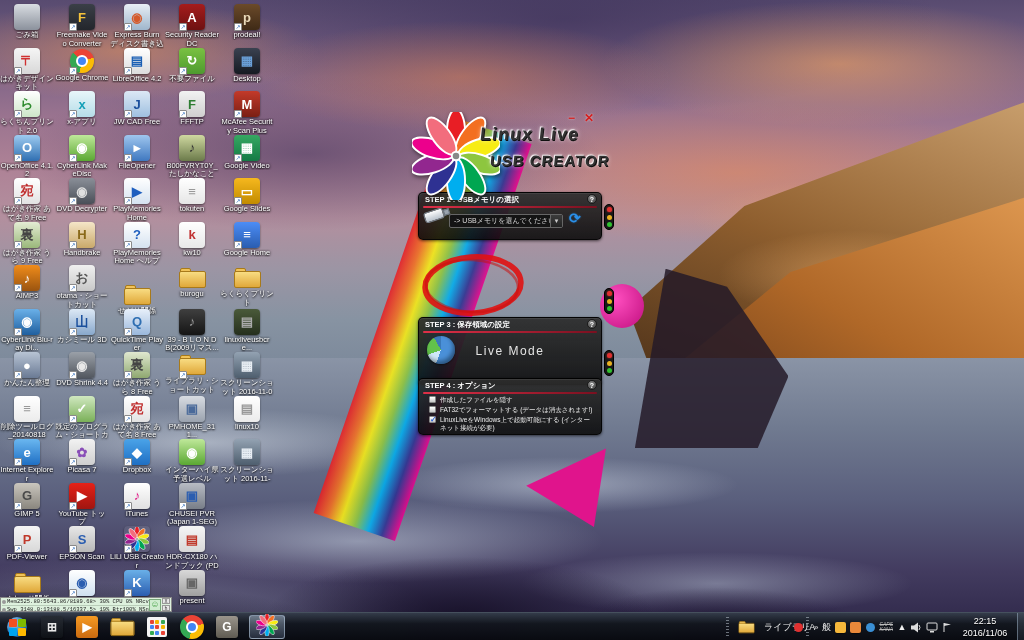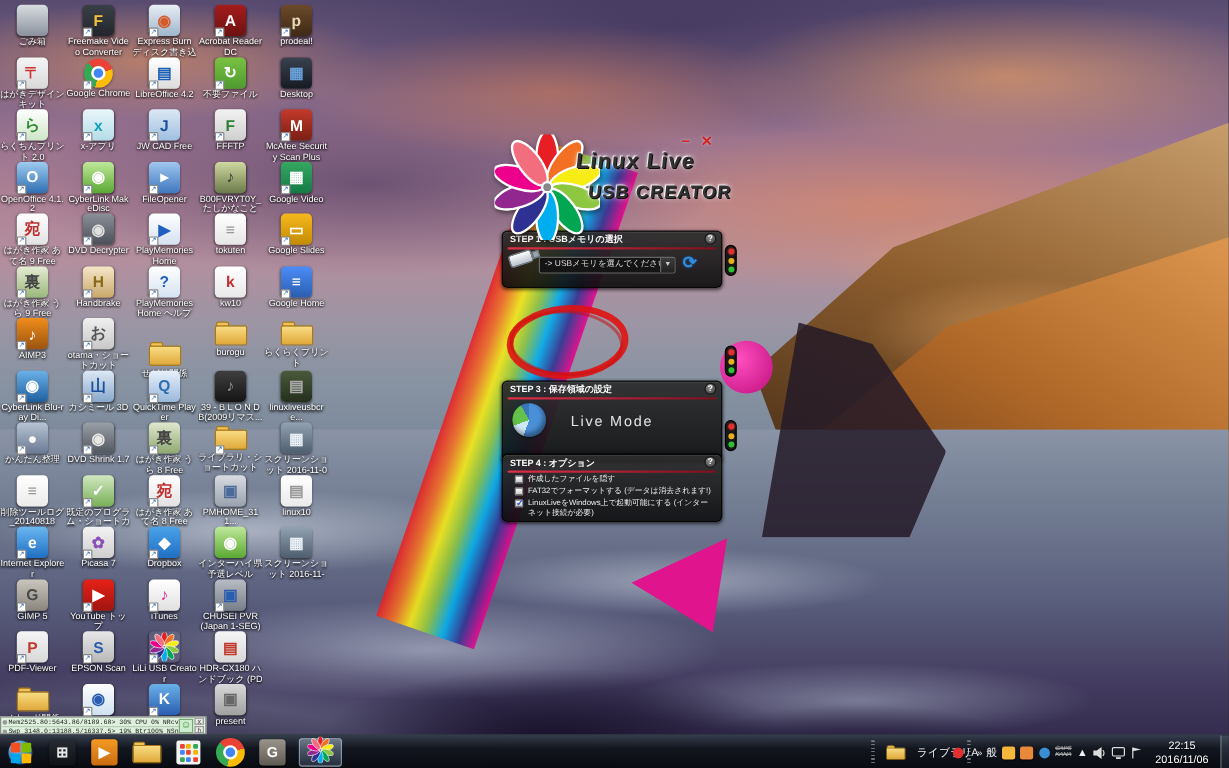--- a/index.html
+++ b/index.html
@@ -209,21 +209,21 @@
         <div class="dlabel">Freemake Video Converter</div>
       </div>
       <div class="dicon" style="left: 110px; top: 4px;">
         <div class="tile" style="background:linear-gradient(180deg,#e8eef5,#9fb6cc);color:#d55a2a">◉</div>
         <div class="scarrow">↗</div>
         <div class="dlabel">Express Burn ディスク書き込み...</div>
       </div>
       <div class="dicon" style="left: 165px; top: 4px;">
         <div class="tile" style="background:linear-gradient(180deg,#a51c1c,#6e1111);color:#fff">A</div>
         <div class="scarrow">↗</div>
-        <div class="dlabel">Acrobat Reader DC</div>
+        <div class="dlabel">Security Reader DC</div>
       </div>
       <div class="dicon" style="left: 220px; top: 4px;">
         <div class="tile" style="background:linear-gradient(180deg,#6b4a2a,#3f2a16);color:#e8d8b8">p</div>
         <div class="scarrow">↗</div>
         <div class="dlabel">prodeal!</div>
       </div>
       <div class="dicon" style="left: 0px; top: 47.5px;">
         <div class="tile" style="background:linear-gradient(180deg,#f5f5f5,#d8d8d8);color:#d03030">〒</div>
         <div class="scarrow">↗</div>
         <div class="dlabel">はがきデザインキット</div>
@@ -399,21 +399,21 @@
         <div class="dlabel">linuxliveusbcre...</div>
       </div>
       <div class="dicon" style="left: 0px; top: 352px;">
         <div class="tile" style="background:linear-gradient(180deg,#b8c4d4,#6a7a94);color:#fff">●</div>
         <div class="scarrow">↗</div>
         <div class="dlabel">かんたん整理</div>
       </div>
       <div class="dicon" style="left: 55px; top: 352px;">
         <div class="tile" style="background:linear-gradient(180deg,#9aa0a8,#52575f);color:#e8e8e8">◉</div>
         <div class="scarrow">↗</div>
-        <div class="dlabel">DVD Shrink 1.7</div>
+        <div class="dlabel">DVD Shrink 4.4</div>
       </div>
       <div class="dicon" style="left: 110px; top: 352px;">
         <div class="tile" style="background:linear-gradient(180deg,#e0e8d0,#8fa870);color:#444">裏</div>
         <div class="scarrow">↗</div>
         <div class="dlabel">はがき作家 うら 8 Free</div>
       </div>
       <div class="dicon" style="left: 165px; top: 352px;">
         <div class="folder">
           <div class="ftab"></div>
           <div class="fbody"></div>

